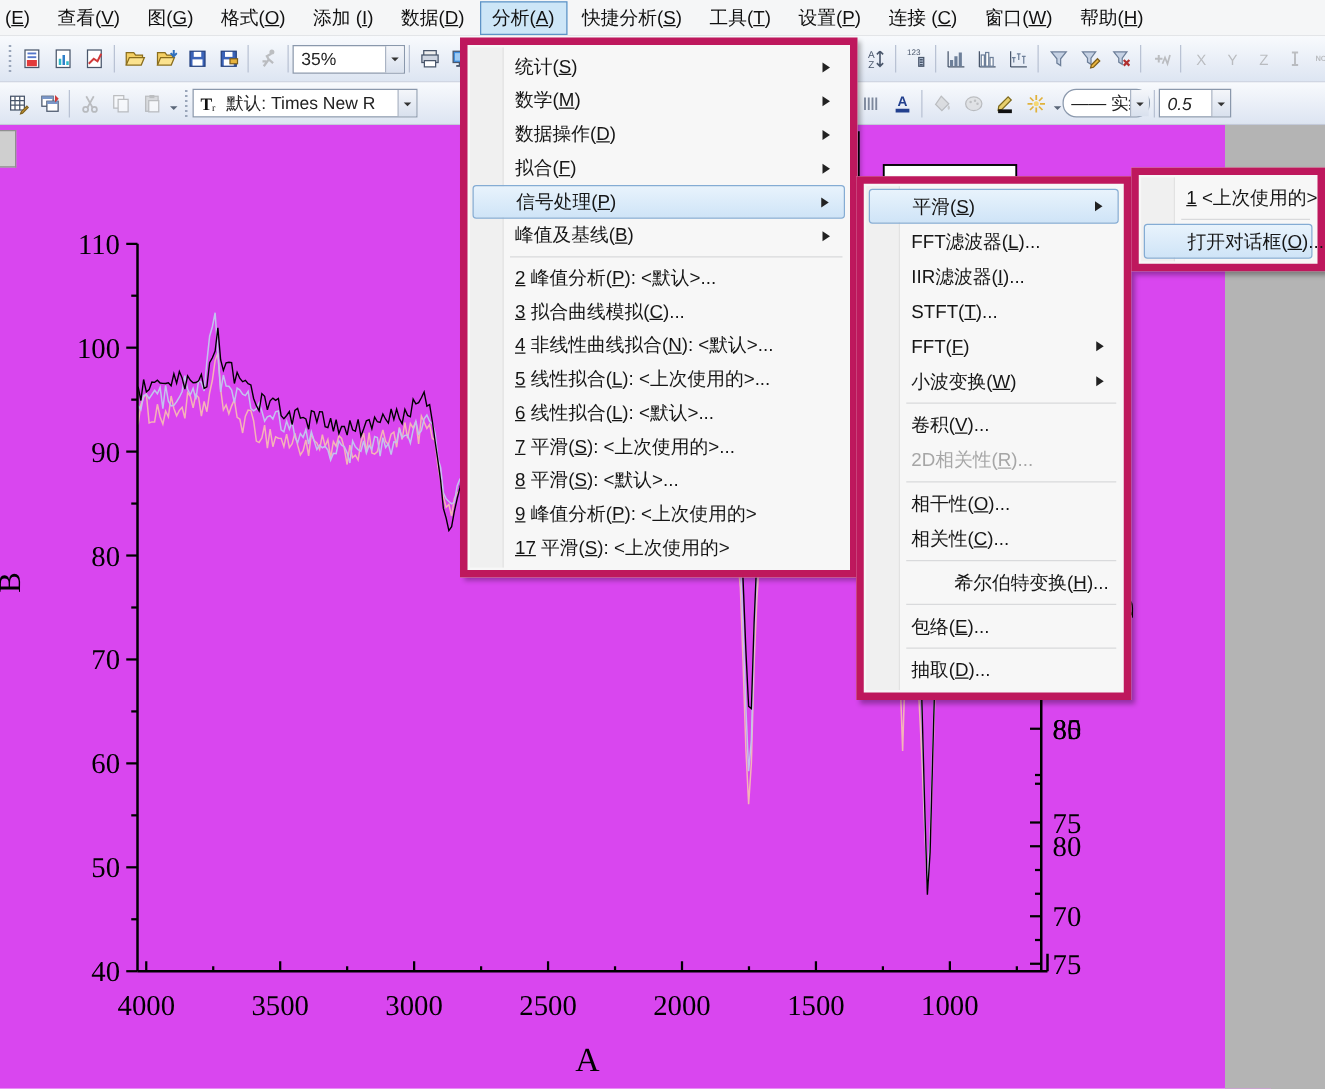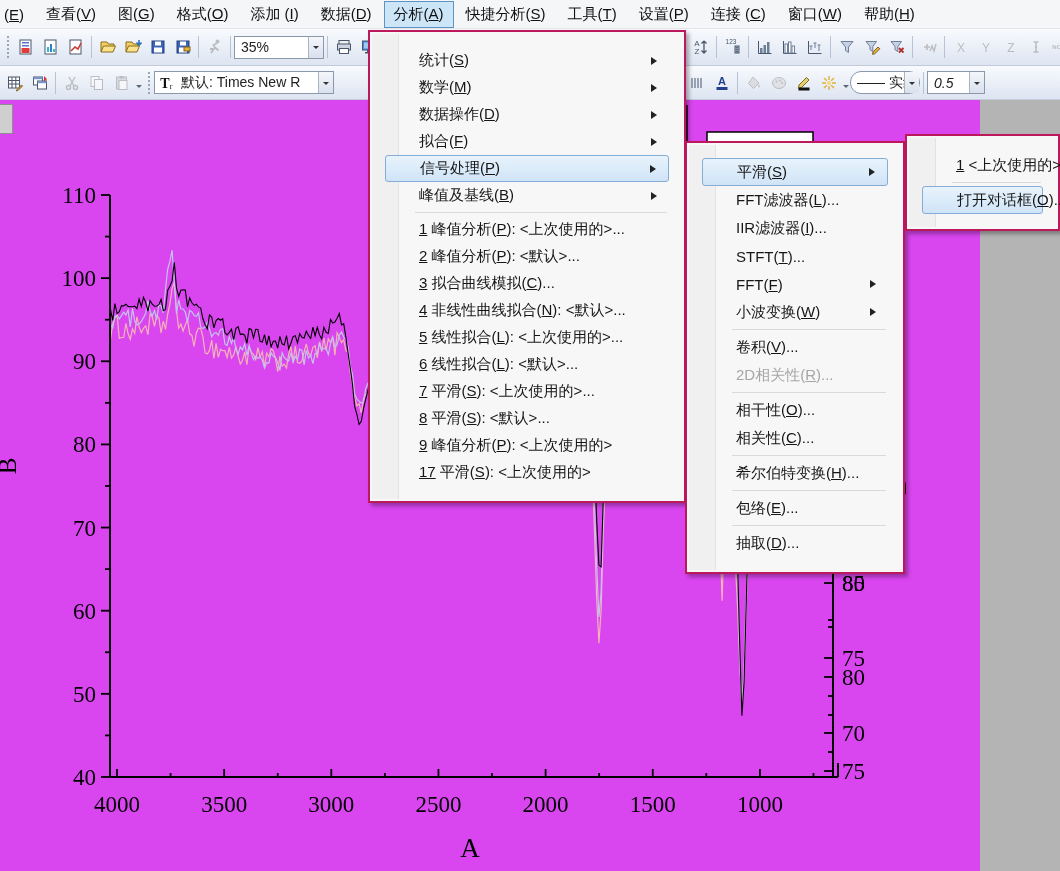--- a/index.html
+++ b/index.html
@@ -41,22 +41,22 @@
   .combo .cbtn::after { content:""; border:3.5px solid transparent; border-top-color:#333; margin-top:4px; }
 
   
   .client { position:absolute; left:0; top:100px; width:1060px; height:771px; background:#d946ef; }
   .graypanel { position:absolute; left:980px; top:0; width:80px; height:771px; background:#b4b4b4; z-index:2; }
   .miniwin { position:absolute; left:0; top:4px; width:13px; height:30px;
              background:#cfcfcf; border:1px solid #8f8f8f; border-left:none; z-index:2; }
   #chart { position:absolute; left:0; top:0; z-index:1; }
 
   
-  .menu { position:absolute; background:#f7f7f7; border:2px solid #be185d;
-          box-shadow:3px 3px 4px rgba(0,0,0,.32); padding:15px; z-index:10;
+  .menu { position:absolute; background:#f7f7f7; border:6px solid #be185d;
+          box-shadow:3px 3px 4px rgba(0,0,0,.32); padding:4px; z-index:10;
           font-size:15px; color:#161616; }
   .menu::before { content:""; position:absolute; left:2px; top:2px; bottom:2px; width:26px;
                   background:#f0f0f0; border-right:1px solid #e2e2e2; }
   .menu-item { position:relative; display:flex; align-items:center;
                padding-left:34px; padding-right:8px; white-space:nowrap; }
   .menu-item .lbl { flex:1; }
   .menu-item .arrow { width:0; height:0; border:4px solid transparent;
                       border-left:6px solid #222; margin-left:8px; }
   .menu-item.hl { background:linear-gradient(#e8f3fc,#cfe4f7); border:1px solid #84acd4;
                   border-radius:3px; }
@@ -473,23 +473,20 @@
     <div class="menu-item hl" style="height: 27px;">
       <span class="lbl">信号处理(<u>P</u>)</span>
       <span class="arrow"></span>
     </div>
     <div class="menu-item" style="height: 27px;">
       <span class="lbl">峰值及基线(<u>B</u>)</span>
       <span class="arrow"></span>
     </div>
     <div class="menu-sep"></div>
     <div class="menu-item" style="height: 27px;">
-      <span class="lbl"><u>1</u> 峰值分析(<u>P</u>): &lt;上次使用的&gt;...</span>
-    </div>
-    <div class="menu-item" style="height: 27px;">
       <span class="lbl"><u>2</u> 峰值分析(<u>P</u>): &lt;默认&gt;...</span>
     </div>
     <div class="menu-item" style="height: 27px;">
       <span class="lbl"><u>3</u> 拟合曲线模拟(<u>C</u>)...</span>
     </div>
     <div class="menu-item" style="height: 27px;">
       <span class="lbl"><u>4</u> 非线性曲线拟合(<u>N</u>): &lt;默认&gt;...</span>
     </div>
     <div class="menu-item" style="height: 27px;">
       <span class="lbl"><u>5</u> 线性拟合(<u>L</u>): &lt;上次使用的&gt;...</span>
@@ -540,21 +537,21 @@
       <span class="lbl">2D相关性(<u>R</u>)...</span>
     </div>
     <div class="menu-sep"></div>
     <div class="menu-item" style="height: 28px;">
       <span class="lbl">相干性(<u>O</u>)...</span>
     </div>
     <div class="menu-item" style="height: 28px;">
       <span class="lbl">相关性(<u>C</u>)...</span>
     </div>
     <div class="menu-sep"></div>
-    <div class="menu-item" style="height: 28px;">
+    <div class="menu-item" style="height: 28px; text-align: right;">
       <span class="lbl">希尔伯特变换(<u>H</u>)...</span>
     </div>
     <div class="menu-sep"></div>
     <div class="menu-item" style="height: 28px;">
       <span class="lbl">包络(<u>E</u>)...</span>
     </div>
     <div class="menu-sep"></div>
     <div class="menu-item" style="height: 28px;">
       <span class="lbl">抽取(<u>D</u>)...</span>
     </div>

